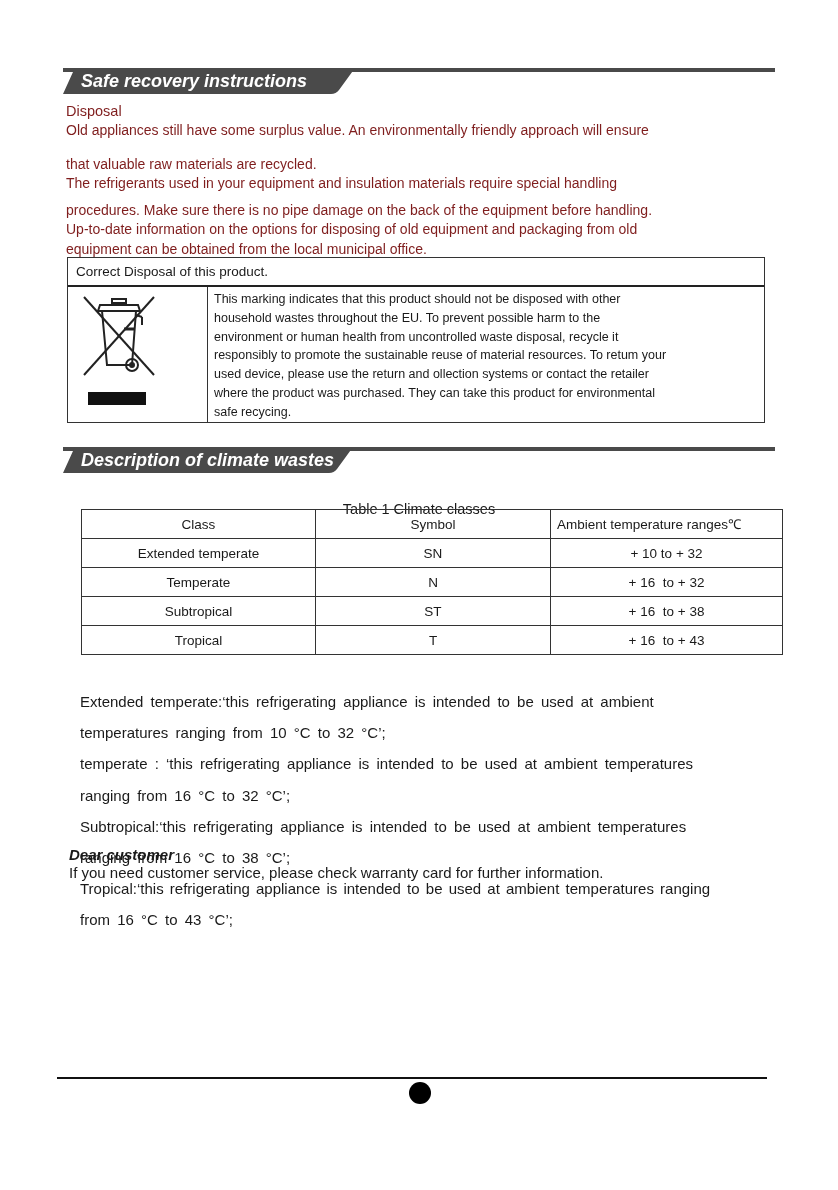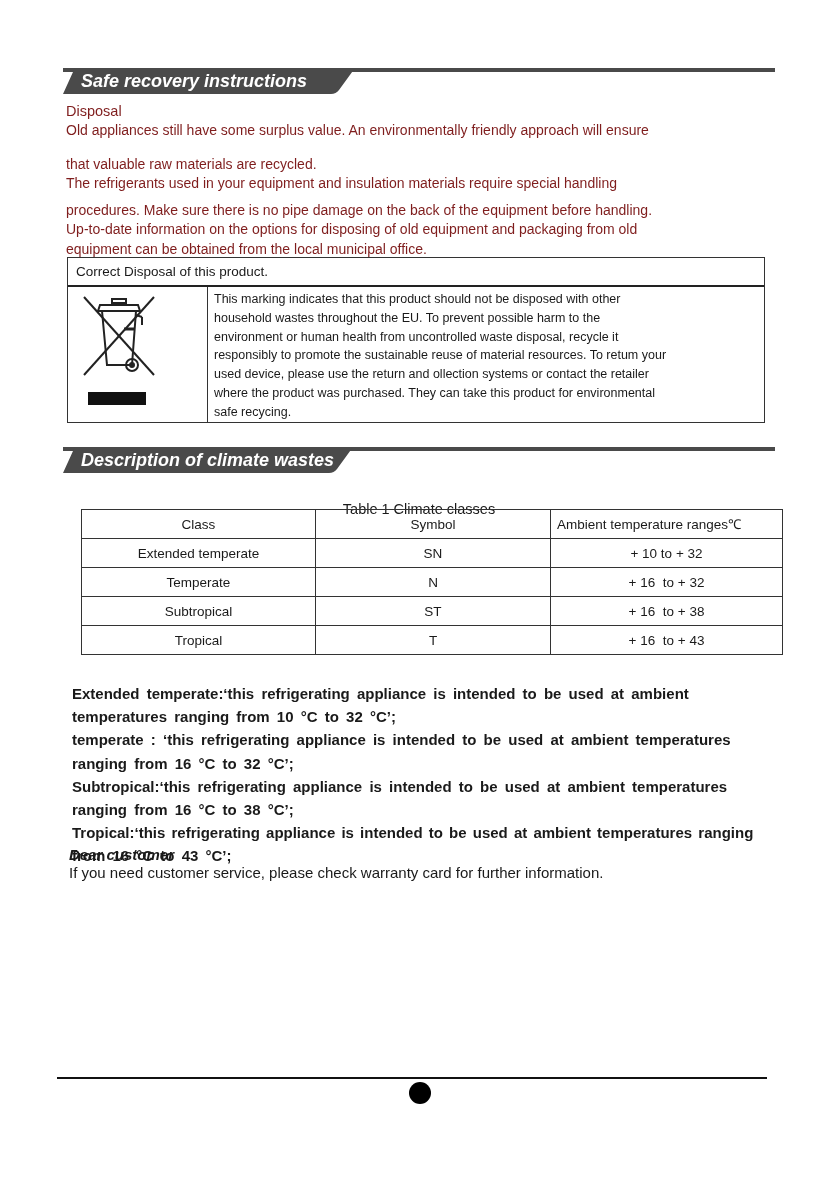--- a/index.html
+++ b/index.html
@@ -32,21 +32,21 @@
   table.climate { position: absolute; left: 67px; top: 509px; width: 702px; border-collapse: collapse;
         font-size: 13.5px; margin-left: 14px; }
   table.climate td, table.climate th { border: 1px solid #333; height: 28px; padding: 0; font-weight: normal;
         text-align: center; }
   table.climate th:nth-child(1), table.climate td:nth-child(1) { width: 233px; }
   table.climate th:nth-child(2), table.climate td:nth-child(2) { width: 234px; }
   table.climate th:nth-child(3) { text-align: left; padding-left: 6px; }
 
   .desc { position: absolute; left: 68px; top: 680px; width: 700px; font-size: 15px; line-height: 19.2px;
           word-spacing: 3px; }
-  .desc p { margin: 4px; font-weight: bold; }
+  .desc p { margin: 12px; }
 
   .dear-title { position: absolute; left: 69px; top: 846px; font-size: 15px; font-weight: bold; font-style: italic; }
   .dear-text { position: absolute; left: 69px; top: 864px; font-size: 15px; }
 
   .footer-rule { position: absolute; left: 57px; top: 1077px; width: 710px; height: 1.5px; background: #111; }
   .page-dot { position: absolute; left: 409px; top: 1082px; width: 22px; height: 22px; border-radius: 50%; background: #000; }
 </style>
 </head>
 <body>
 

